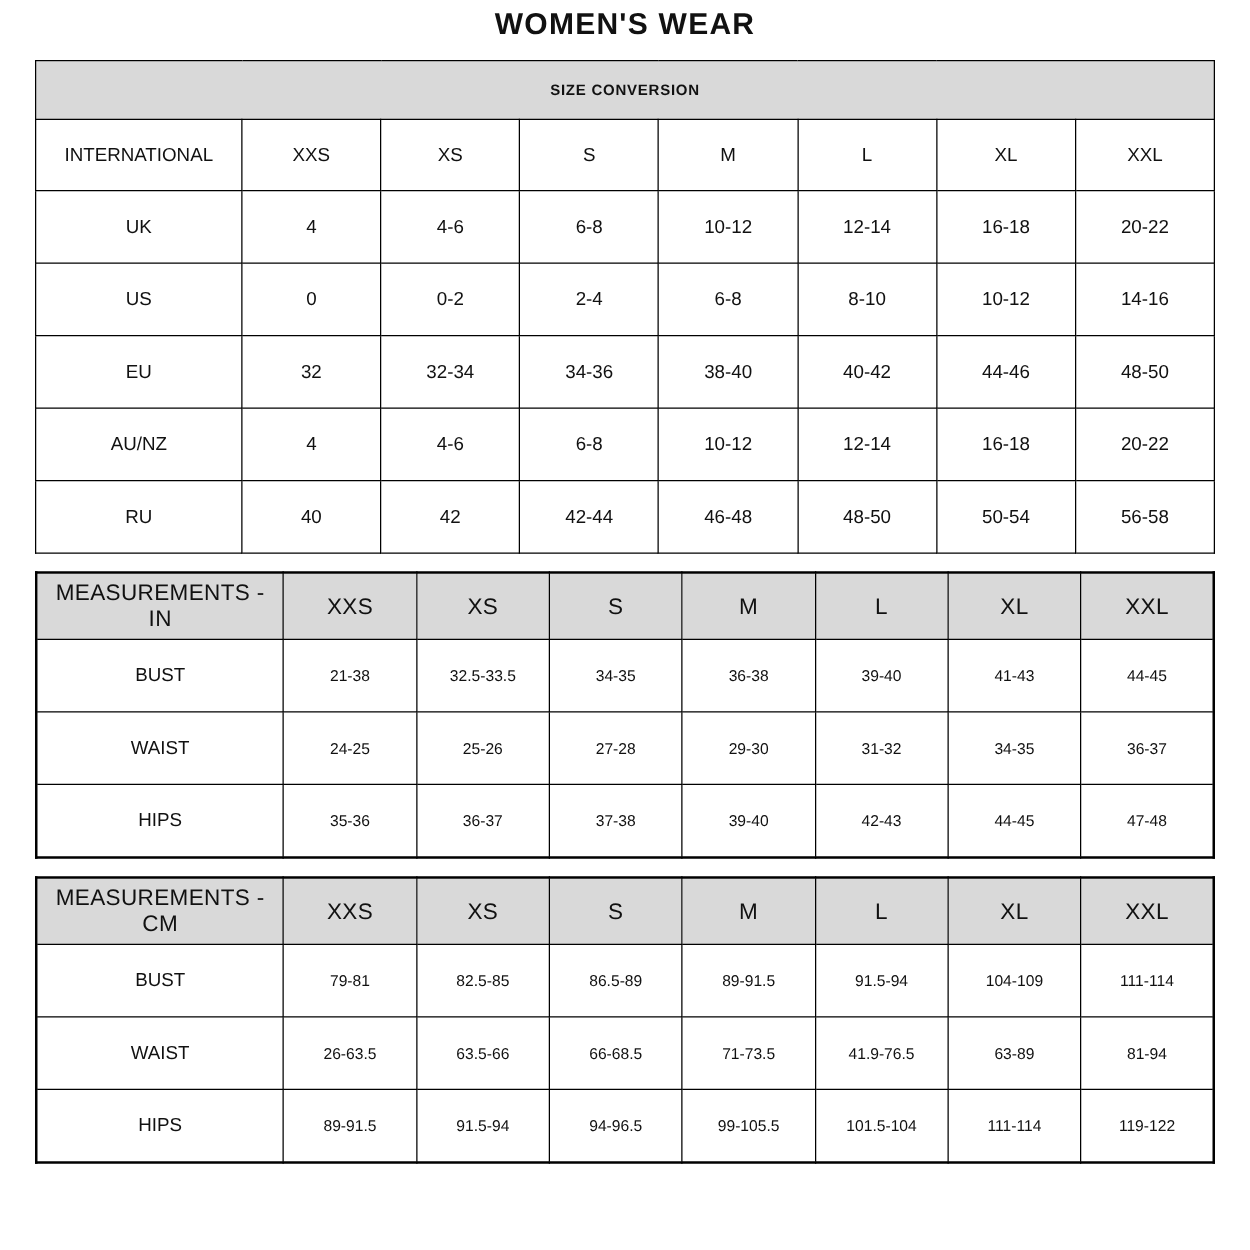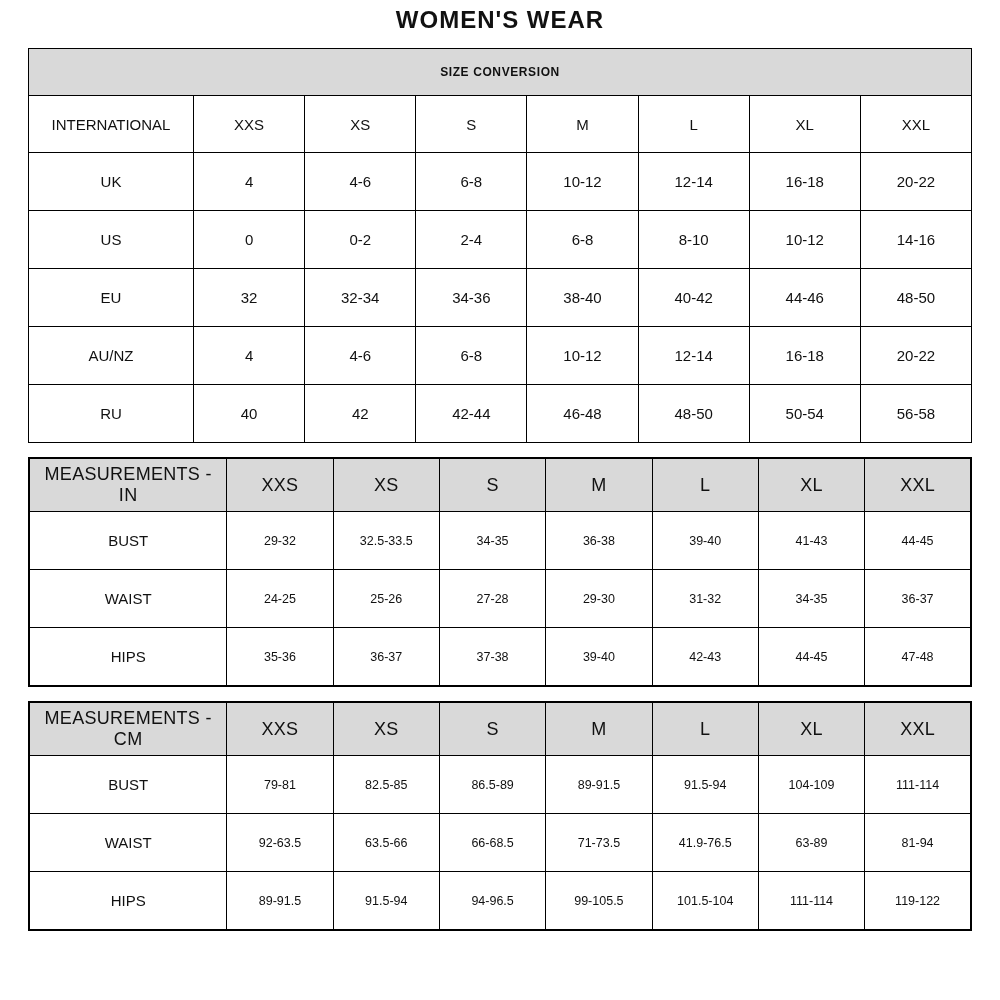--- a/index.html
+++ b/index.html
@@ -187,21 +187,21 @@
           <th>S</th>
           <th>M</th>
           <th>L</th>
           <th>XL</th>
           <th>XXL</th>
         </tr>
       </thead>
       <tbody>
         <tr>
           <td class="row-label">BUST</td>
-          <td class="cell">29-32</td>
+          <td class="cell">21-38</td>
           <td class="cell">32.5-33.5</td>
           <td class="cell">34-35</td>
           <td class="cell">36-38</td>
           <td class="cell">39-40</td>
           <td class="cell">41-43</td>
           <td class="cell">44-45</td>
         </tr>
         <tr>
           <td class="row-label">WAIST</td>
           <td class="cell">24-25</td>
@@ -254,21 +254,21 @@
           <td class="cell">79-81</td>
           <td class="cell">82.5-85</td>
           <td class="cell">86.5-89</td>
           <td class="cell">89-91.5</td>
           <td class="cell">91.5-94</td>
           <td class="cell">104-109</td>
           <td class="cell">111-114</td>
         </tr>
         <tr>
           <td class="row-label">WAIST</td>
-          <td class="cell">92-63.5</td>
+          <td class="cell">26-63.5</td>
           <td class="cell">63.5-66</td>
           <td class="cell">66-68.5</td>
           <td class="cell">71-73.5</td>
           <td class="cell">41.9-76.5</td>
           <td class="cell">63-89</td>
           <td class="cell">81-94</td>
         </tr>
         <tr>
           <td class="row-label">HIPS</td>
           <td class="cell">89-91.5</td>

